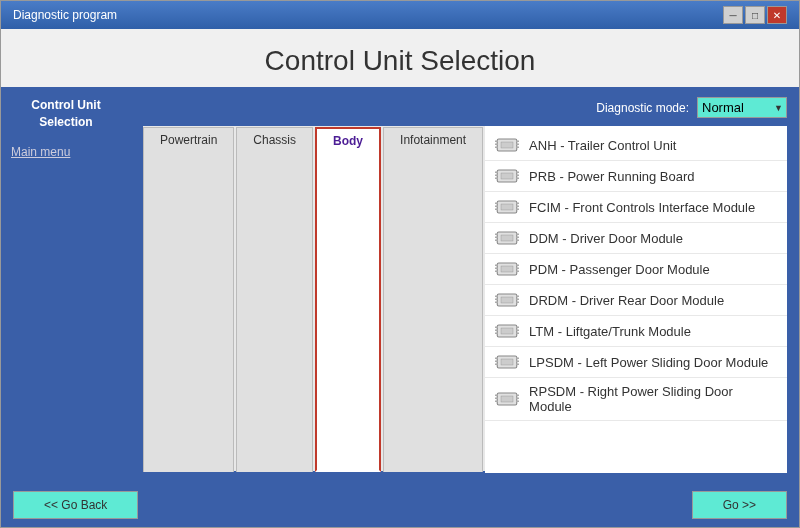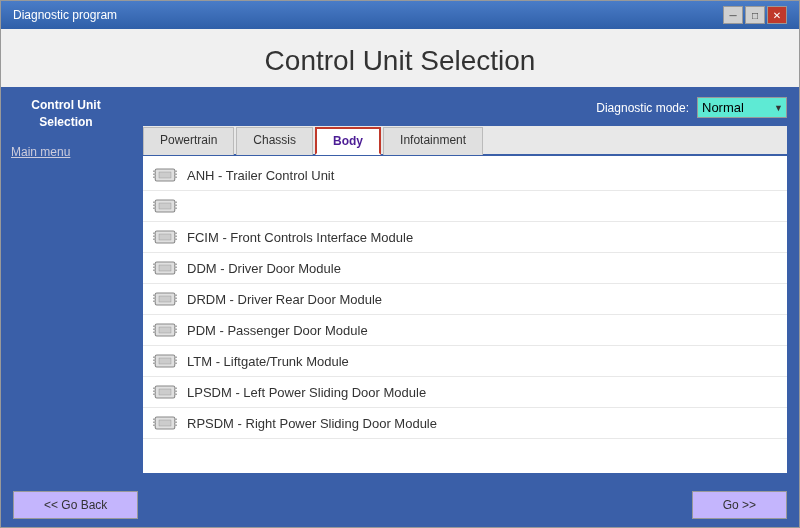--- a/index.html
+++ b/index.html
@@ -144,21 +144,21 @@
       transform: translateY(-50%);
       font-size: 9px;
       color: #333;
       pointer-events: none;
     }
 
     .tabs-and-list {
       flex: 1;
       background: white;
       display: flex;
-      flex-direction: column;
+      flex-direction: row;
       overflow: hidden;
     }
 
     .tab-bar {
       display: flex;
       background: #e8e8e8;
       border-bottom: 2px solid #3a5fa8;
       flex-shrink: 0;
     }
 
@@ -223,21 +223,21 @@
 
     .bottom-bar {
       display: flex;
       justify-content: space-between;
       padding: 8px 12px;
       background: #3a5fa8;
       flex-shrink: 0;
     }
 
     .nav-button {
-      background: #c4b5fd;
+      background: #5eead4;
       border: 1px solid #999;
       padding: 6px 30px;
       font-size: 12px;
       cursor: pointer;
       color: #333;
     }
   </style>
 </head>
 <body>
 
@@ -302,20 +302,21 @@
               <svg class="module-icon" viewBox="0 0 32 22">
                 <rect x="3" y="3" width="26" height="16" rx="2" ry="2" fill="#e0e0e0" stroke="#888" stroke-width="1.5"></rect>
                 <rect x="0" y="5" width="4" height="2" fill="#aaa"></rect>
                 <rect x="0" y="9" width="4" height="2" fill="#aaa"></rect>
                 <rect x="0" y="13" width="4" height="2" fill="#aaa"></rect>
                 <rect x="28" y="5" width="4" height="2" fill="#aaa"></rect>
                 <rect x="28" y="9" width="4" height="2" fill="#aaa"></rect>
                 <rect x="28" y="13" width="4" height="2" fill="#aaa"></rect>
                 <rect x="8" y="7" width="16" height="8" fill="#ccc" stroke="#888" stroke-width="0.5"></rect>
               </svg>
+              <span>PRB - Power Running Board</span>
             </div>
             <div class="list-item">
               <svg class="module-icon" viewBox="0 0 32 22">
                 <rect x="3" y="3" width="26" height="16" rx="2" ry="2" fill="#e0e0e0" stroke="#888" stroke-width="1.5"></rect>
                 <rect x="0" y="5" width="4" height="2" fill="#aaa"></rect>
                 <rect x="0" y="9" width="4" height="2" fill="#aaa"></rect>
                 <rect x="0" y="13" width="4" height="2" fill="#aaa"></rect>
                 <rect x="28" y="5" width="4" height="2" fill="#aaa"></rect>
                 <rect x="28" y="9" width="4" height="2" fill="#aaa"></rect>
                 <rect x="28" y="13" width="4" height="2" fill="#aaa"></rect>
@@ -340,34 +341,34 @@
               <svg class="module-icon" viewBox="0 0 32 22">
                 <rect x="3" y="3" width="26" height="16" rx="2" ry="2" fill="#e0e0e0" stroke="#888" stroke-width="1.5"></rect>
                 <rect x="0" y="5" width="4" height="2" fill="#aaa"></rect>
                 <rect x="0" y="9" width="4" height="2" fill="#aaa"></rect>
                 <rect x="0" y="13" width="4" height="2" fill="#aaa"></rect>
                 <rect x="28" y="5" width="4" height="2" fill="#aaa"></rect>
                 <rect x="28" y="9" width="4" height="2" fill="#aaa"></rect>
                 <rect x="28" y="13" width="4" height="2" fill="#aaa"></rect>
                 <rect x="8" y="7" width="16" height="8" fill="#ccc" stroke="#888" stroke-width="0.5"></rect>
               </svg>
+              <span>PDM - Passenger Door Module</span>
+            </div>
+            <div class="list-item">
+              <svg class="module-icon" viewBox="0 0 32 22">
+                <rect x="3" y="3" width="26" height="16" rx="2" ry="2" fill="#e0e0e0" stroke="#888" stroke-width="1.5"></rect>
+                <rect x="0" y="5" width="4" height="2" fill="#aaa"></rect>
+                <rect x="0" y="9" width="4" height="2" fill="#aaa"></rect>
+                <rect x="0" y="13" width="4" height="2" fill="#aaa"></rect>
+                <rect x="28" y="5" width="4" height="2" fill="#aaa"></rect>
+                <rect x="28" y="9" width="4" height="2" fill="#aaa"></rect>
+                <rect x="28" y="13" width="4" height="2" fill="#aaa"></rect>
+                <rect x="8" y="7" width="16" height="8" fill="#ccc" stroke="#888" stroke-width="0.5"></rect>
+              </svg>
               <span>DRDM - Driver Rear Door Module</span>
-            </div>
-            <div class="list-item">
-              <svg class="module-icon" viewBox="0 0 32 22">
-                <rect x="3" y="3" width="26" height="16" rx="2" ry="2" fill="#e0e0e0" stroke="#888" stroke-width="1.5"></rect>
-                <rect x="0" y="5" width="4" height="2" fill="#aaa"></rect>
-                <rect x="0" y="9" width="4" height="2" fill="#aaa"></rect>
-                <rect x="0" y="13" width="4" height="2" fill="#aaa"></rect>
-                <rect x="28" y="5" width="4" height="2" fill="#aaa"></rect>
-                <rect x="28" y="9" width="4" height="2" fill="#aaa"></rect>
-                <rect x="28" y="13" width="4" height="2" fill="#aaa"></rect>
-                <rect x="8" y="7" width="16" height="8" fill="#ccc" stroke="#888" stroke-width="0.5"></rect>
-              </svg>
-              <span>PDM - Passenger Door Module</span>
             </div>
             <div class="list-item">
               <svg class="module-icon" viewBox="0 0 32 22">
                 <rect x="3" y="3" width="26" height="16" rx="2" ry="2" fill="#e0e0e0" stroke="#888" stroke-width="1.5"></rect>
                 <rect x="0" y="5" width="4" height="2" fill="#aaa"></rect>
                 <rect x="0" y="9" width="4" height="2" fill="#aaa"></rect>
                 <rect x="0" y="13" width="4" height="2" fill="#aaa"></rect>
                 <rect x="28" y="5" width="4" height="2" fill="#aaa"></rect>
                 <rect x="28" y="9" width="4" height="2" fill="#aaa"></rect>
                 <rect x="28" y="13" width="4" height="2" fill="#aaa"></rect>

